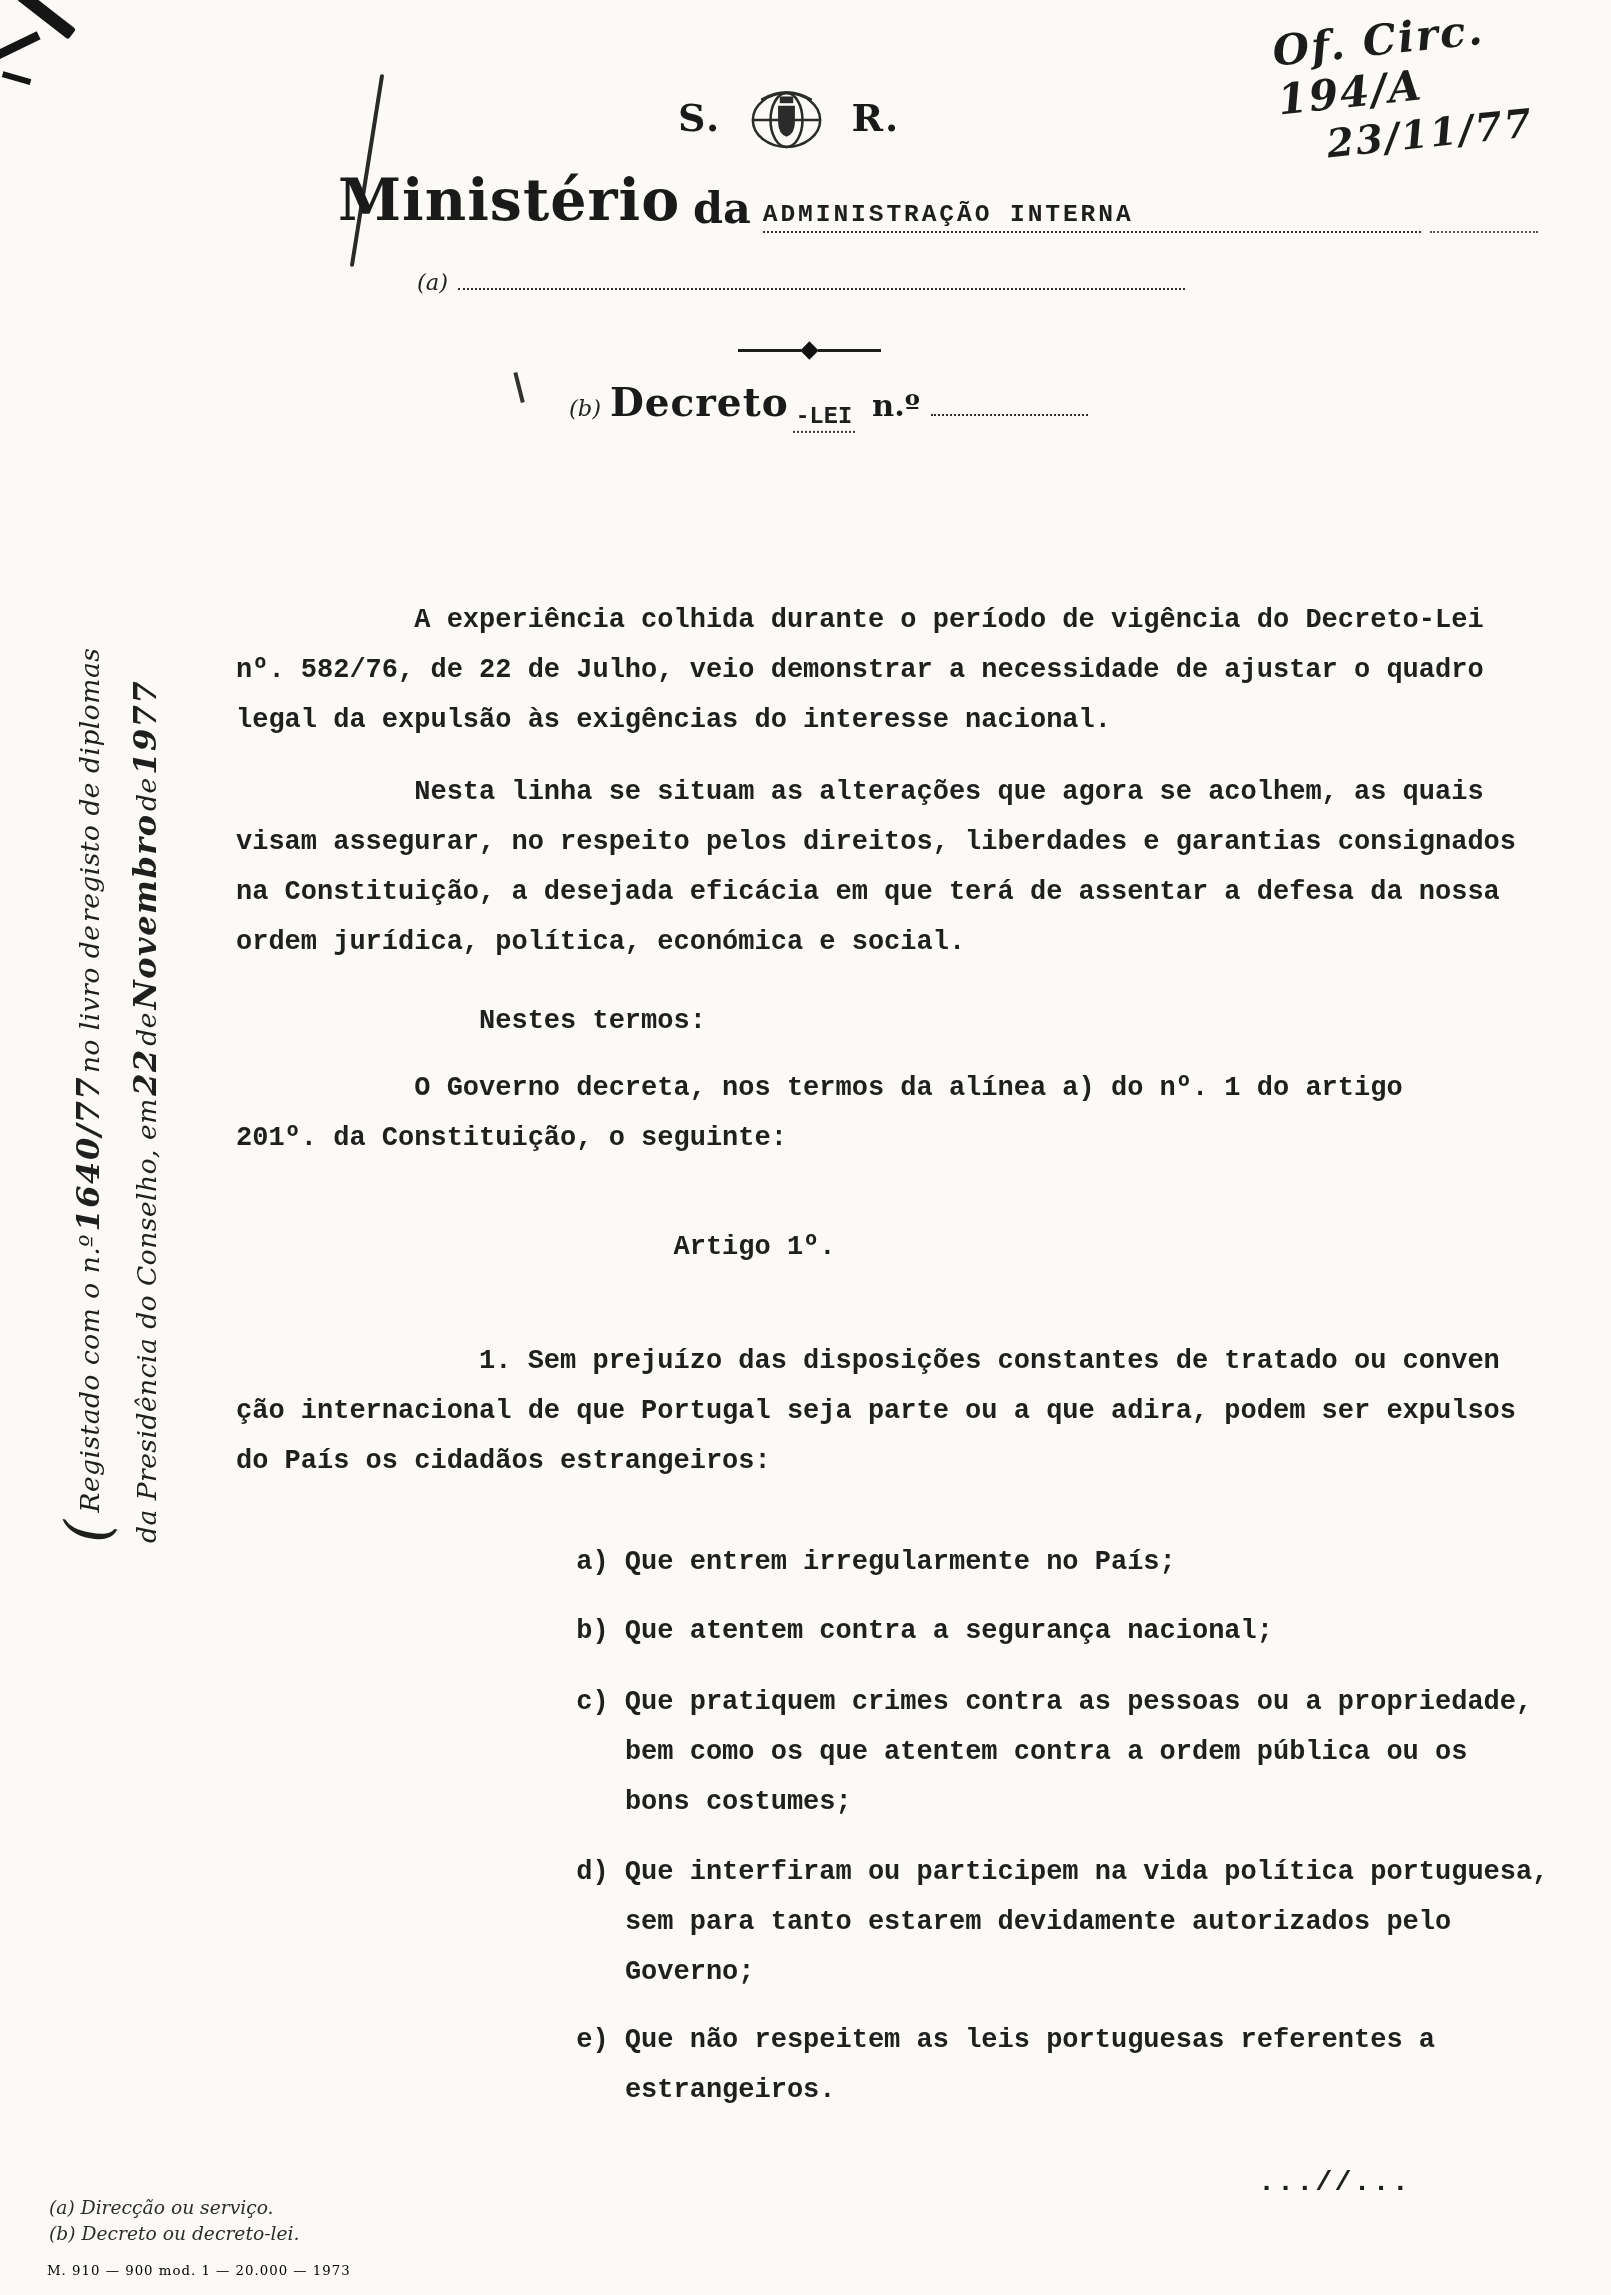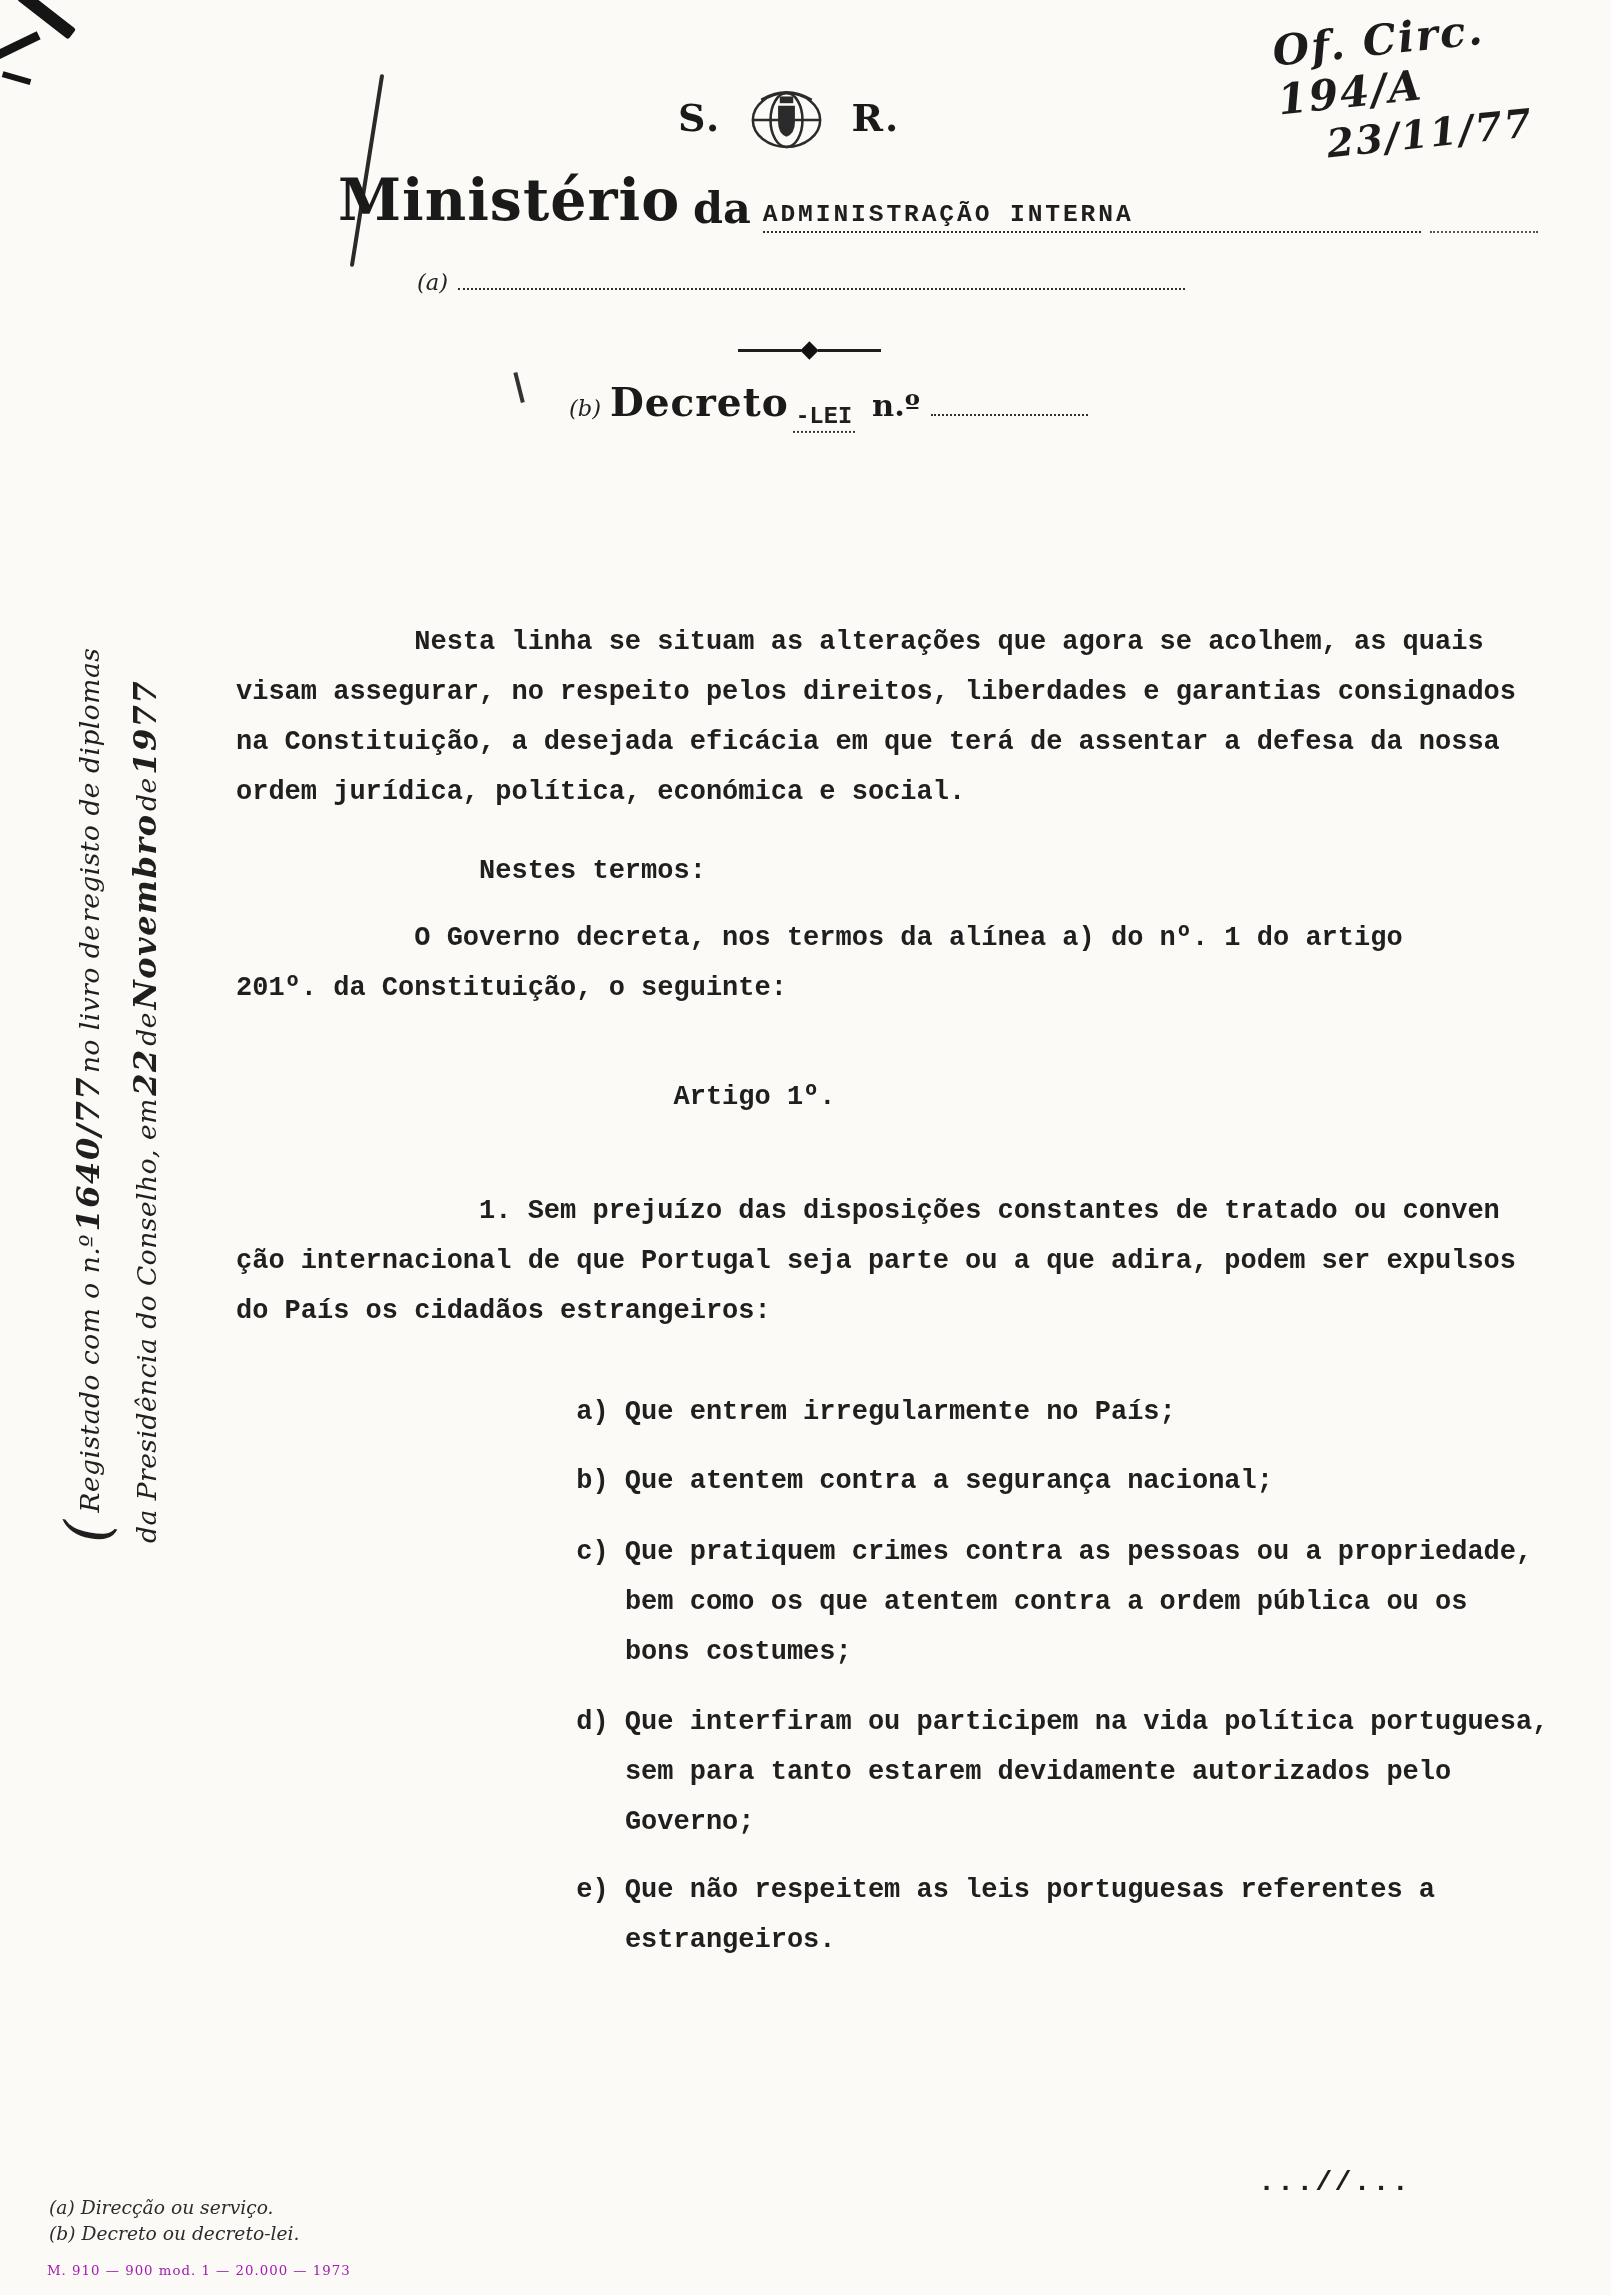--- a/index.html
+++ b/index.html
@@ -117,21 +117,21 @@
 
   
   .foot-notes { position:absolute; left:49px; top:2195px; color:#2c2c2c; }
   .fn { font-size:18.7px; line-height:25.5px; font-style:italic; }
   .continuation {
     position:absolute; left:1258px; top:2166px;
     font-size:28.5px; font-weight:bold; color:#1f1f1f; letter-spacing:2px;
   }
   .imprint {
     position:absolute; left:47px; top:2263px;
-    font-size:13.3px; color:#a21caf; letter-spacing:1px; filter:blur(0.3px);
+    font-size:13.3px; color:#000000; letter-spacing:1px; filter:blur(0.3px);
   }
 </style>
 </head>
 <body>
 
 <div class="page">
 
   <div class="artifact a1"></div>
   <div class="artifact a2"></div>
   <div class="artifact a3"></div>
@@ -198,20 +198,23 @@
       <span class="mn-printed">da Presidência do Conselho, em</span>
       <span class="mn-hand">22</span>
       <span class="mn-printed">de</span>
       <span class="mn-hand">Novembro</span>
       <span class="mn-printed">de</span>
       <span class="mn-hand">1977</span>
     </div>
   </div>
 
   <div class="body-text mono">
+    <p class="para">           A experiência colhida durante o período de vigência do Decreto-Lei
+nº. 582/76, de 22 de Julho, veio demonstrar a necessidade de ajustar o quadro
+legal da expulsão às exigências do interesse nacional.</p>
     <p class="para g44">           Nesta linha se situam as alterações que agora se acolhem, as quais
 visam assegurar, no respeito pelos direitos, liberdades e garantias consignados
 na Constituição, a desejada eficácia em que terá de assentar a defesa da nossa
 ordem jurídica, política, económica e social.</p>
     <p class="para g60">               Nestes termos:</p>
     <p class="para g34">           O Governo decreta, nos termos da alínea a) do nº. 1 do artigo
 201º. da Constituição, o seguinte:</p>
     <p class="para g120">                           Artigo 1º.</p>
     <p class="para g130">               1. Sem prejuízo das disposições constantes de tratado ou conven
 ção internacional de que Portugal seja parte ou a que adira, podem ser expulsos

